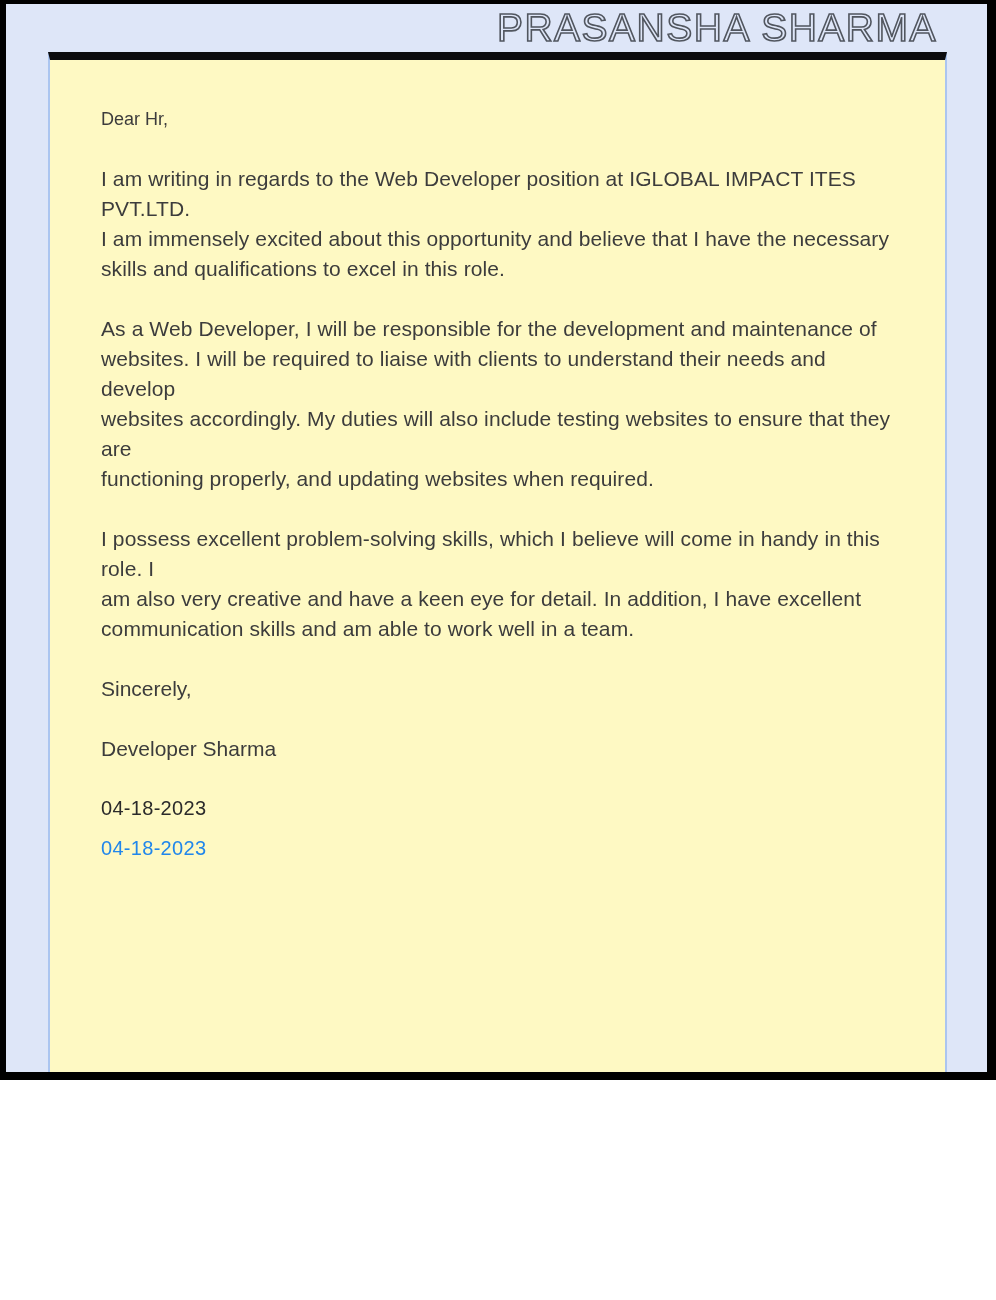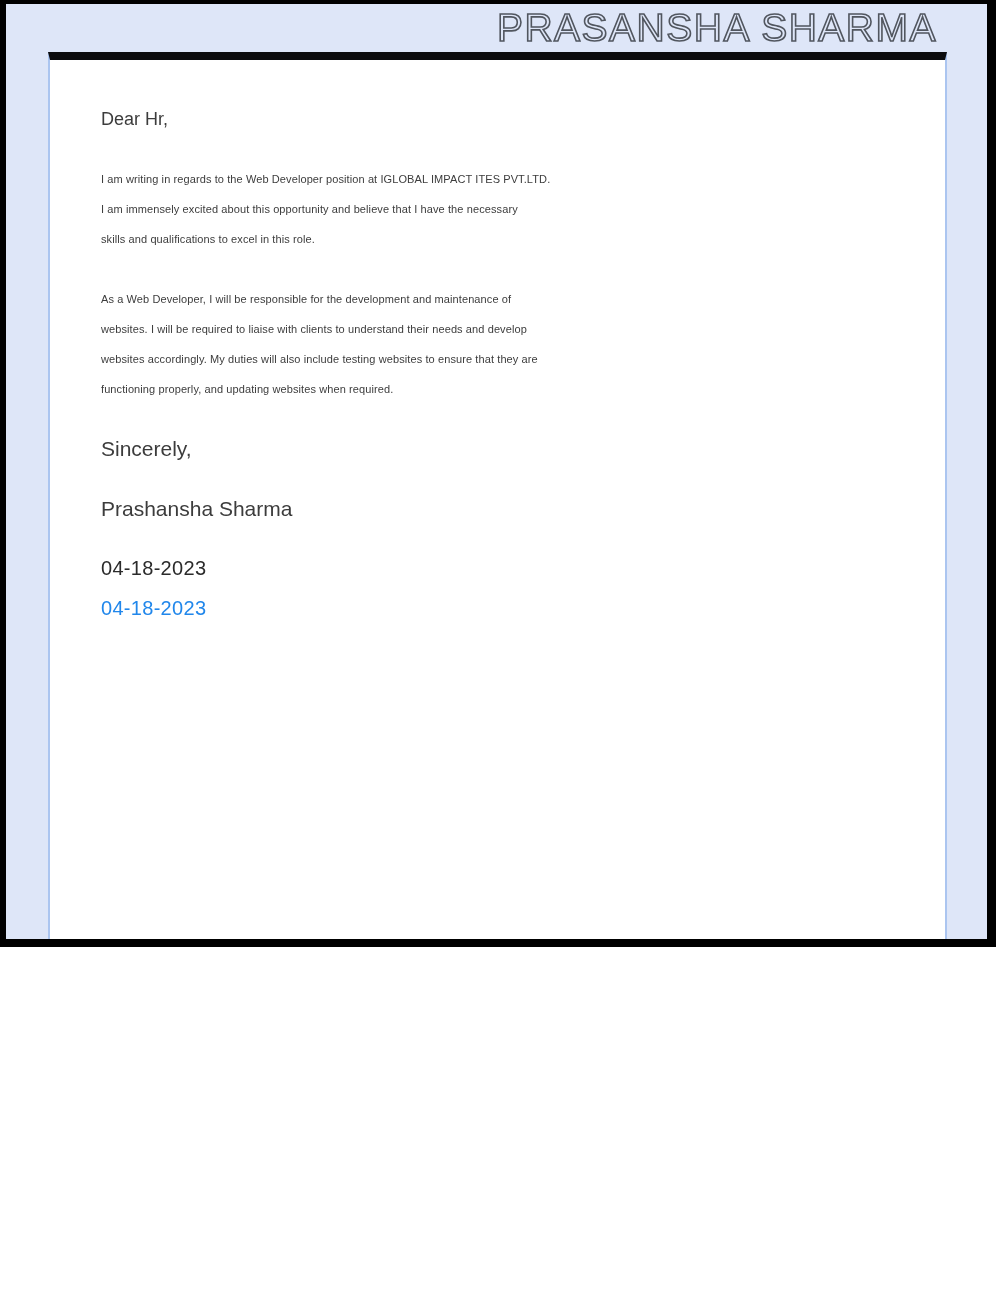--- a/index.html
+++ b/index.html
@@ -4,21 +4,21 @@
 <style>
   * { margin: 0; padding: 0; box-sizing: border-box; }
   html, body { width: 996px; height: 1300px; }
   body {
     font-family: "Liberation Sans", sans-serif;
     background: #ffffff;
   }
   .frame {
     position: relative;
     width: 996px;
-    height: 947px;
+    height: 1080px;
     background: #dee6f8;
     border-style: solid;
     border-color: #000000;
     border-width: 4px 9px 8px 6px;
     overflow: hidden;
   }
   .header-title {
     position: absolute;
     top: 2px;
     right: 50px;
@@ -29,38 +29,38 @@
     -webkit-text-stroke: 1.6px #51565f;
     text-shadow: 0 0 0 rgba(0,0,0,0);
     white-space: nowrap;
   }
   .page {
     position: absolute;
     left: 42px;
     top: 48px;
     width: 899px;
     height: 1210px;
-    background: #ffffff;
+    background: #fef9c3;
     border-top: 8px solid #0c0c0e;
     border-left: 2px solid #abc5f0;
     border-right: 2px solid #abc5f0;
     border-bottom: 2px solid #abc5f0;
   }
   .content {
     padding: 44px 52px 0 51px;
     color: #3c3c3c;
   }
   .salutation {
     font-size: 18px;
     font-weight: 300;
     line-height: 30px;
     margin-bottom: 30px;
   }
   .para {
-    font-size: 11px;
+    font-size: 21px;
     font-weight: 300;
     line-height: 30px;
     margin-bottom: 30px;
     white-space: pre-line;
     letter-spacing: 0.1px;
   }
   .closing, .signature {
     font-size: 21px;
     font-weight: 300;
     line-height: 30px;
@@ -106,25 +106,28 @@
 
       <div class="para">I am writing in regards to the Web Developer position at IGLOBAL IMPACT ITES PVT.LTD.
 I am immensely excited about this opportunity and believe that I have the necessary
 skills and qualifications to excel in this role.</div>
 
       <div class="para">As a Web Developer, I will be responsible for the development and maintenance of
 websites. I will be required to liaise with clients to understand their needs and develop
 websites accordingly. My duties will also include testing websites to ensure that they are
 functioning properly, and updating websites when required.</div>
 
+      <div class="para">I possess excellent problem-solving skills, which I believe will come in handy in this role. I
+am also very creative and have a keen eye for detail. In addition, I have excellent
+communication skills and am able to work well in a team.</div>
 
 
       <div class="closing">Sincerely,</div>
 
-      <div class="signature">Prashansha Sharma</div>
+      <div class="signature">Developer Sharma</div>
 
       <div class="date-plain">04-18-2023</div>
 
       <a class="date-link" style="color: rgb(33, 135, 235);">04-18-2023</a>
 
     </div>
 
     <div class="brand">Lazyapply.com</div>
   </div>
 

